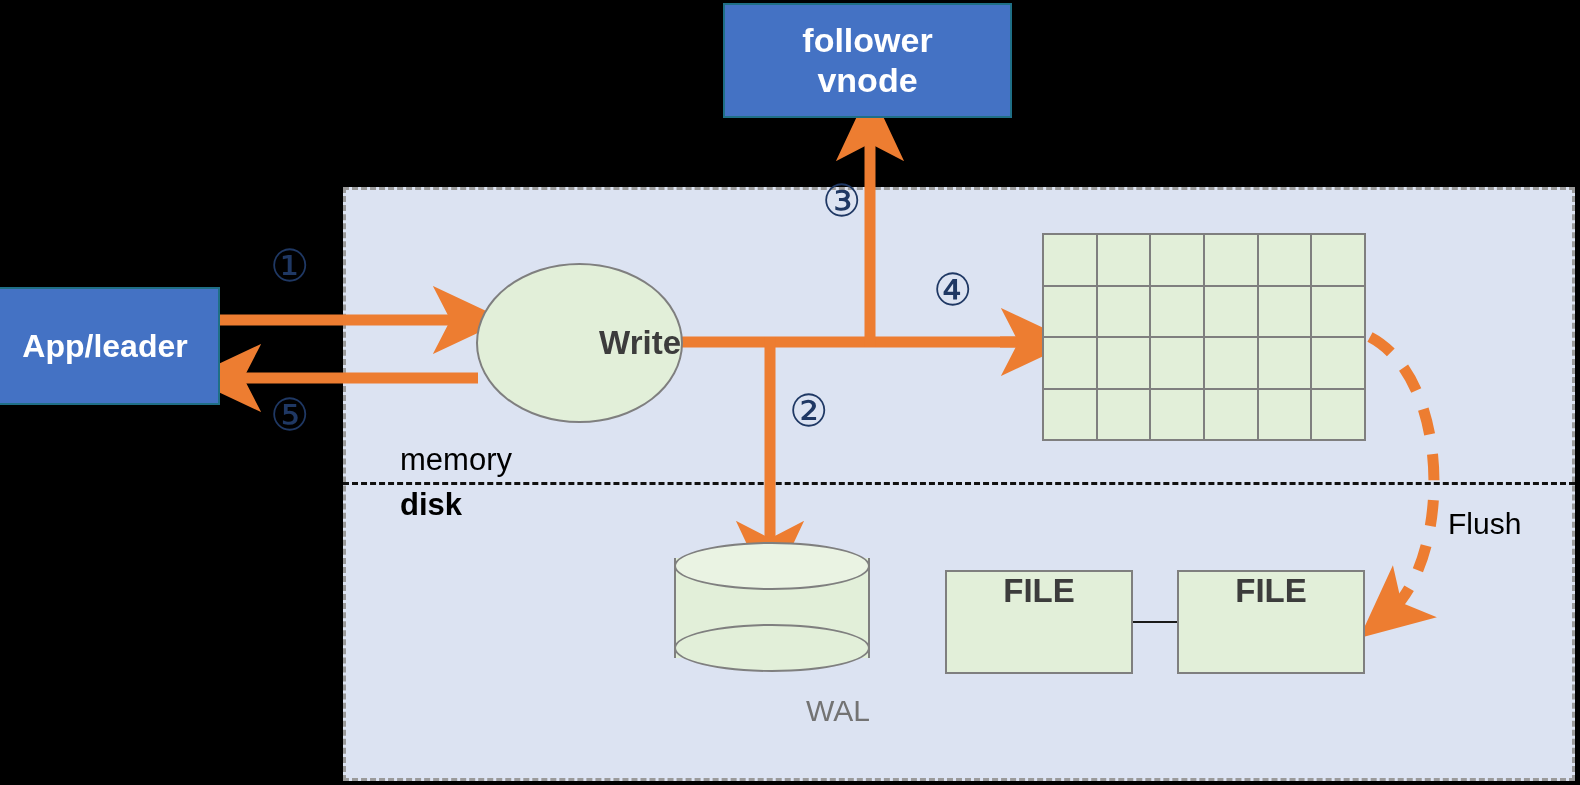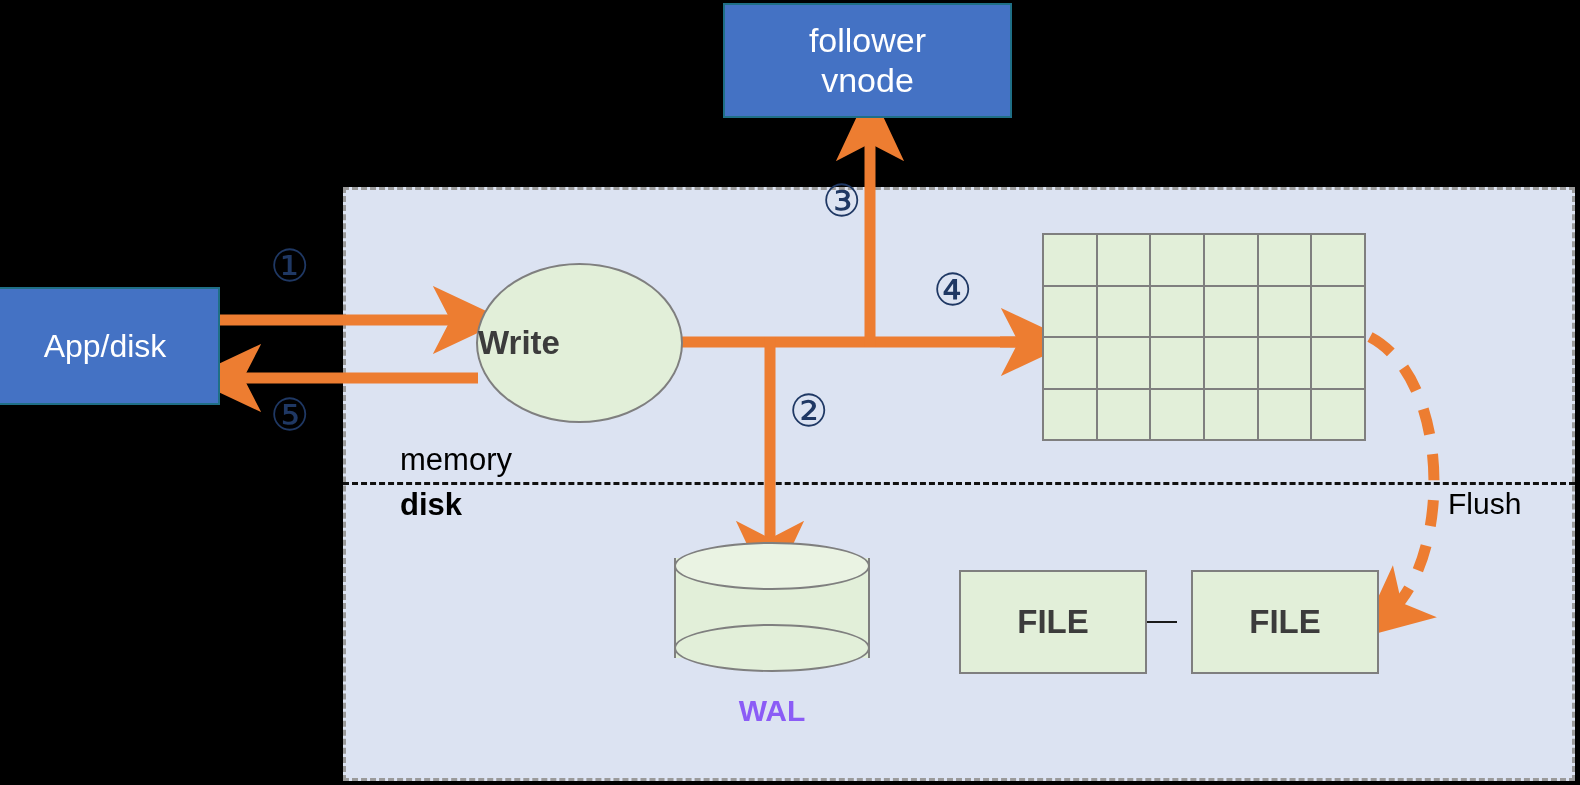--- a/index.html
+++ b/index.html
@@ -13,32 +13,32 @@
   #panel{
     position:absolute;left:343px;top:187px;width:1232px;height:594px;
     background:#dce3f2;
     border:3px dashed #9a9a9a;
     box-sizing:border-box;
   }
 
   
   .bluebox{
     position:absolute;background:#4472c4;border:2px solid #1f6f86;
-    color:#ffffff;font-weight:normal;display:flex;align-items:center;
+    color:#ffffff;font-weight:bold;display:flex;align-items:center;
     justify-content:center;text-align:center;line-height:1.15;
     box-sizing:border-box;
   }
   #follower-vnode{left:723px;top:3px;width:289px;height:115px;font-size:34px;}
   #app-taosc{left:-10px;top:287px;width:230px;height:118px;font-size:32px;}
 
   
   #write-circle{
     position:absolute;left:476px;top:263px;width:207px;height:160px;
     background:#e2efd9;border:2px solid #7f7f7f;border-radius:50%;
-    display:flex;align-items:center;justify-content:flex-start;
+    display:flex;align-items:center;justify-content:flex-end;
     font-size:33px;font-weight:bold;color:#3c3c3c;box-sizing:border-box;
   }
 
   
   #memtable{
     position:absolute;left:1042px;top:233px;width:324px;height:208px;
     display:grid;grid-template-columns:repeat(6,1fr);grid-template-rows:repeat(4,1fr);
     background:#7f7f7f;gap:2px;border:2px solid #7f7f7f;box-sizing:border-box;
   }
   #memtable .cell{background:#e2efd9;}
@@ -54,45 +54,45 @@
     position:absolute;left:0;top:82px;width:100%;height:48px;
     background:#e2efd9;border:2px solid #7f7f7f;border-radius:50%;
     box-sizing:border-box;
   }
   #wal-cyl .top{
     position:absolute;left:0;top:0px;width:100%;height:48px;
     background:#eaf3e3;border:2px solid #7f7f7f;border-radius:50%;
     box-sizing:border-box;
   }
   #wal-label{
-    position:absolute;left:674px;top:694px;width:196px;text-align:center;
-    font-size:30px;color:#8b5cf6;font-weight:bold;
+    position:absolute;left:674px;top:694px;width:196px;text-align:right;
+    font-size:30px;color:#737373;
   }
 
   
   .filebox{
     position:absolute;background:#e2efd9;border:2px solid #7f7f7f;
-    display:flex;align-items:center;justify-content:center;
-    font-size:33px;font-weight:bold;color:#3c3c3c;box-sizing:border-box;margin-left:14px;
+    display:flex;align-items:flex-start;justify-content:center;
+    font-size:33px;font-weight:bold;color:#3c3c3c;box-sizing:border-box;
   }
   #file-a{left:945px;top:570px;width:188px;height:104px;}
   #file-b{left:1177px;top:570px;width:188px;height:104px;}
   #file-link{position:absolute;left:1133px;top:621px;width:44px;height:2px;background:#1a1a1a;}
 
   
   #memdisk-line{
     position:absolute;left:343px;top:482px;width:1232px;height:0;
     border-top:3px dashed #111111;
   }
   .md-label{position:absolute;font-size:31px;color:#000;margin-left:36px;}
   #label-memory{left:364px;top:442px;}
   #label-disk{left:364px;top:487px;font-weight:bold;}
 
   
-  #label-flush{position:absolute;left:1448px;top:487px;font-size:30px;color:#000;}
+  #label-flush{position:absolute;left:1448px;top:507px;font-size:30px;color:#000;}
   #label-leader{position:absolute;left:1325px;top:706px;font-size:30px;color:#000;}
 
   
   .step{
     position:absolute;color:#1f3864;font-size:44px;line-height:1;
     font-family:"DejaVu Sans",sans-serif;
   }
   #step-1{left:270px;top:244px;}
   #step-5{left:270px;top:393px;}
   #step-2{left:789px;top:389px;}
@@ -134,21 +134,21 @@
   </svg>
 
   <div class="bluebox" id="follower-vnode">
     <span>
       <span>follower</span><br>
       <span>vnode</span>
     </span>
   </div>
 
   <div class="bluebox" id="app-taosc">
-    <span>App/disk</span>
+    <span>App/leader</span>
   </div>
 
   <div id="write-circle">
     <span>Write</span>
   </div>
 
   <div id="memtable">
     <div class="cell"></div>
     <div class="cell"></div>
     <div class="cell"></div>

